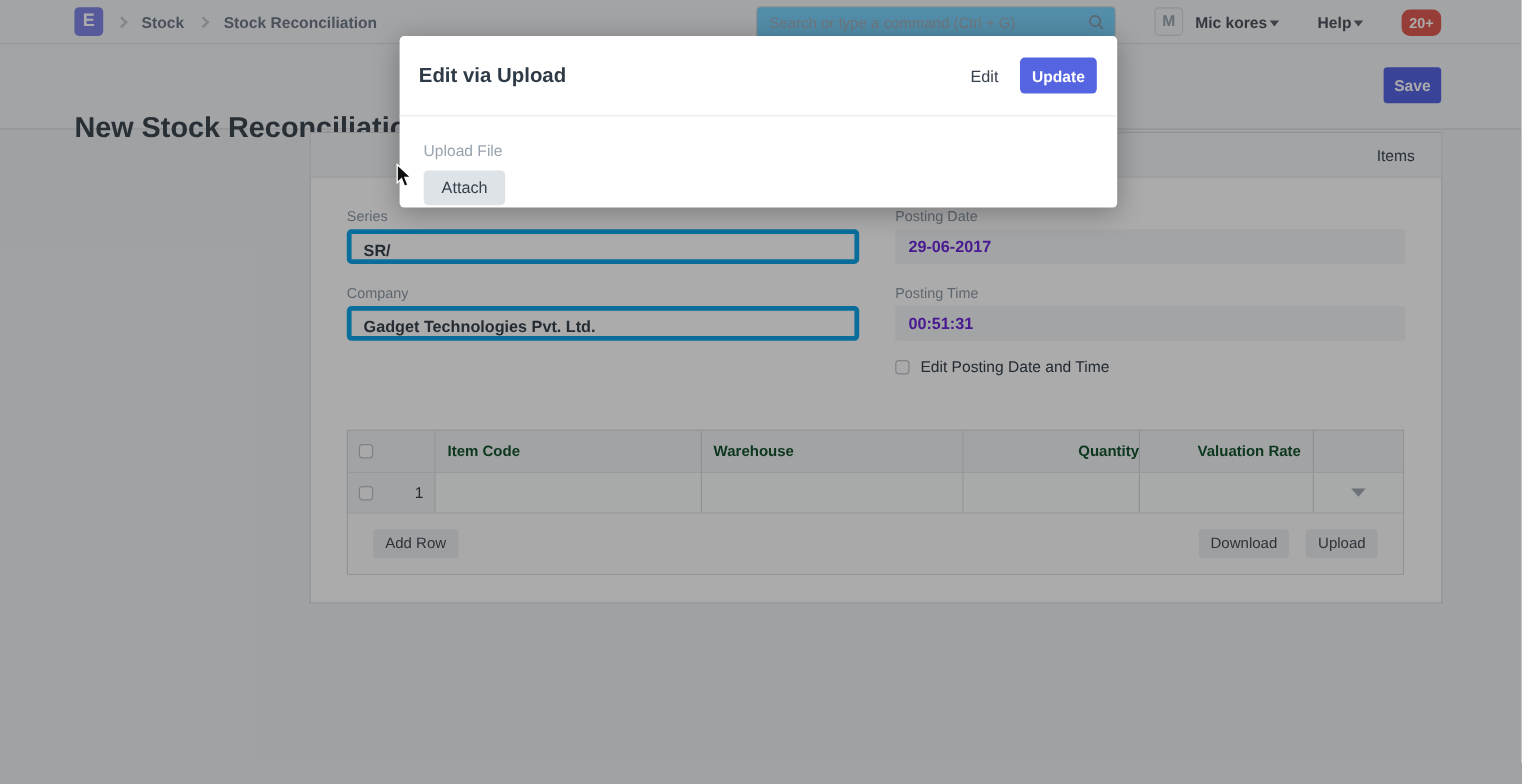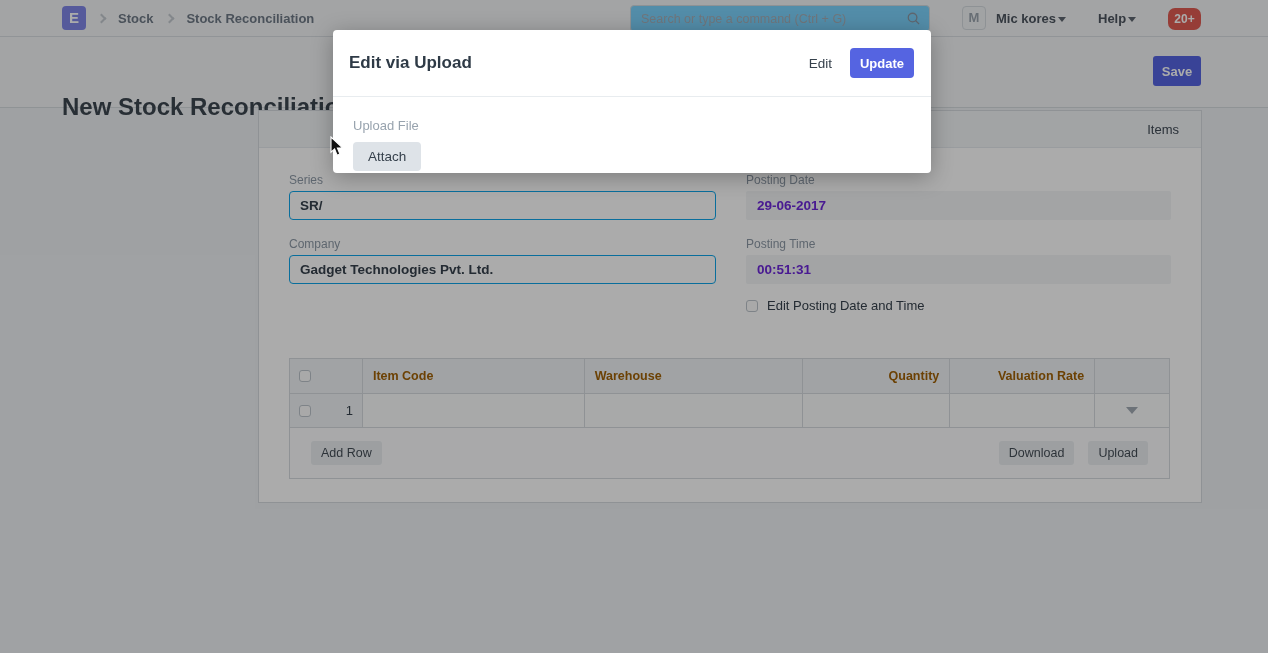--- a/index.html
+++ b/index.html
@@ -44,43 +44,43 @@
     font-family:"Liberation Sans",sans-serif; font-size:13px; font-weight:bold; cursor:pointer;text-align:center; }
   .save-btn { position:absolute; left:1153px; top:19px; width:48px; height:30px; }
 
   
   .card { position:absolute; left:258px; top:110px; width:944px; height:393px;
     background:#ffffff; border:1px solid #d5dade; }
   .section-strip { position:absolute; left:0; top:0; width:942px; height:37px;
     background:#f2f5f7; border-bottom:1px solid #e4e9ed; }
   .section-link { position:absolute; right:22px; top:11px; font-size:13px; color:#3f4954; cursor:pointer; }
   .f-label { position:absolute; font-size:12px; color:#8d99a6; }
-  .f-input { position:absolute; height:29px; background:#fff; border:1px solid #0ea5e9;
+  .f-input { position:absolute; height:29px; background:#fff; border:4px solid #0ea5e9;
     border-radius:4px; font-size:13.5px; font-weight:bold; color:#36414c;
     line-height:27px; padding-left:10px; }
   .f-readonly { position:absolute; height:29px; background:#f3f5f7; border:none;
     border-radius:2px; font-size:13.5px; font-weight:bold; color:#6d28d9;
     line-height:29px; padding-left:11px; }
   .checkbox { width:12px; height:12px; background:#fdfdfd; border:1px solid #bcc4cb;
     border-radius:3px; display:inline-block; }
   .cb-row { position:absolute; left:487px; top:187px; display:flex; align-items:center; gap:9px; }
   .cb-label { font-size:13px; color:#36414c; }
 
   
   .grid { position:absolute; left:30px; top:247px; width:881px; border:1px solid #d5dade; background:#fff; }
   .g-row { display:flex; }
   .g-cell { border-right:1px solid #d5dade; height:100%; }
   .g-cell:last-child { border-right:none; }
   .g-head { height:35px; border-bottom:1px solid #d5dade; }
   .g-head .g-cell { background:#f1f4f6; display:flex; align-items:center;
-    font-size:12.5px; font-weight:bold; color:#a16207; }
+    font-size:12.5px; font-weight:bold; color:#14532d; }
   .g-body { height:34px; border-bottom:1px solid #d5dade; }
   .g-body .g-cell { background:#fbfcfd; display:flex; align-items:center; font-size:13px; color:#36414c; }
   .c0 { width:73px; } .c1 { width:222px; } .c2 { width:219px; }
-  .c3 { width:147px; justify-content:flex-end; padding-right:10px; }
+  .c3 { width:147px; justify-content:flex-end; }
   .c4 { width:145px; justify-content:flex-end; padding-right:10px; }
   .c5 { width:74px; justify-content:center; }
   .c1, .c2 { padding-left:10px; }
   .g-body .c0 { background:#f1f4f6; justify-content:space-between; padding:0 9px; }
   .g-head .c0 { justify-content:flex-start; padding-left:9px; }
   .row-caret { width:0; height:0; border-left:6px solid transparent; border-right:6px solid transparent;
     border-top:7px solid #a2abb4; }
   .g-foot { height:50px; background:#fdfdfe; display:flex; align-items:center;
     justify-content:space-between; padding:0 21px; }
   .btn-default { background:#ebeef1; border:none; border-radius:3px; color:#444d56;

